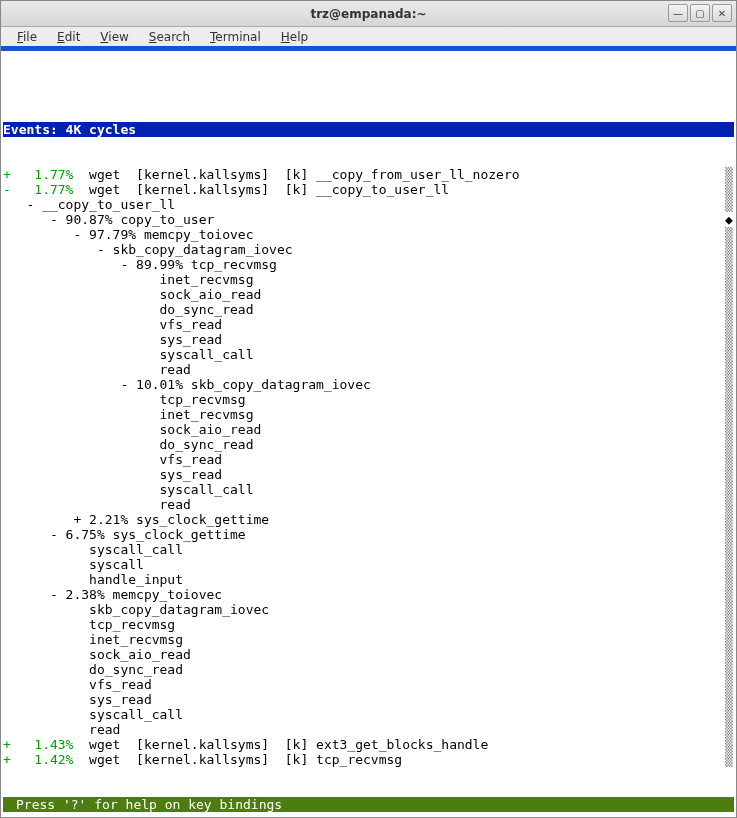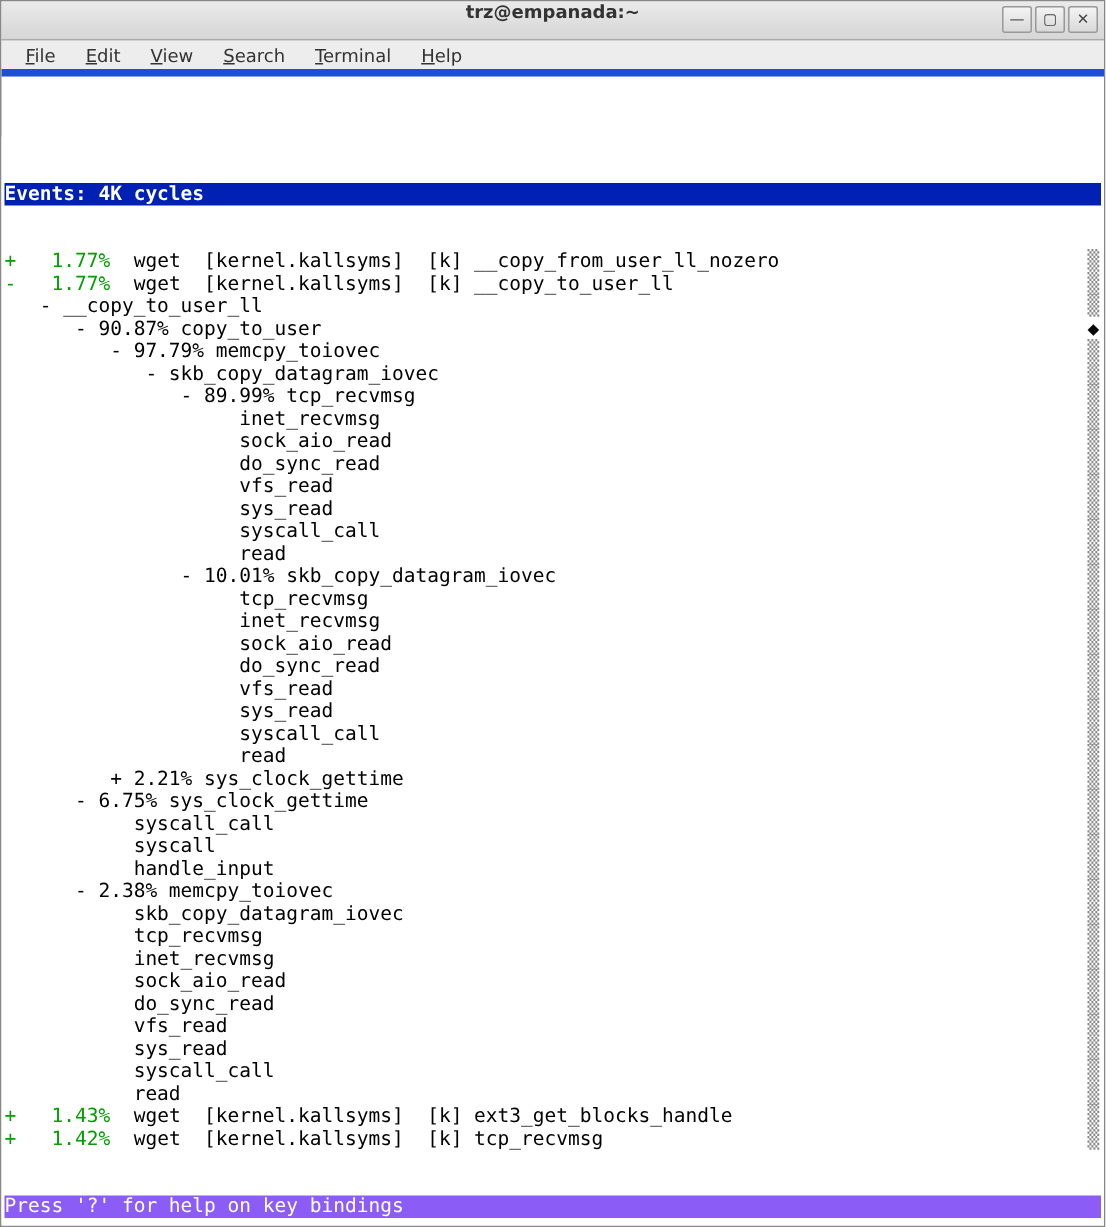--- a/index.html
+++ b/index.html
@@ -16,20 +16,21 @@
     height: 818px;
     background: #fff;
     display: flex;
     flex-direction: column;
     border: 1px solid #888;
   }
   .titlebar {
     height: 26px;
     background: linear-gradient(to bottom, #eaeaea, #d6d6d6);
     display: flex;
+    align-items: center;
     justify-content: center;
     position: relative;
     border-bottom: 1px solid #aaa;
     font-family: "DejaVu Sans", sans-serif;
     font-size: 12px;
   }
   .title-text { font-weight: bold; color: #333; }
   .win-buttons {
     position: absolute;
     right: 4px;
@@ -72,22 +73,23 @@
     position: relative;
     overflow: hidden;
     margin-top: 40px;
   }
   .header-row {
     background: #0021b3;
     color: #fff;
     font-weight: bold;
   }
   .footer-row {
-    background: #8b5cf6;
+    background: #4d7c0f;
     color: #fff;
+    padding-left: 13px;
   }
   .green { color: #00a000; }
   .row { height: 15px; display:flex; }
   .content { flex:1; }
   .scroll-col {
     width: 10px;
     text-align: center;
     color: #888;
   }
   .diamond { color:#000; }

